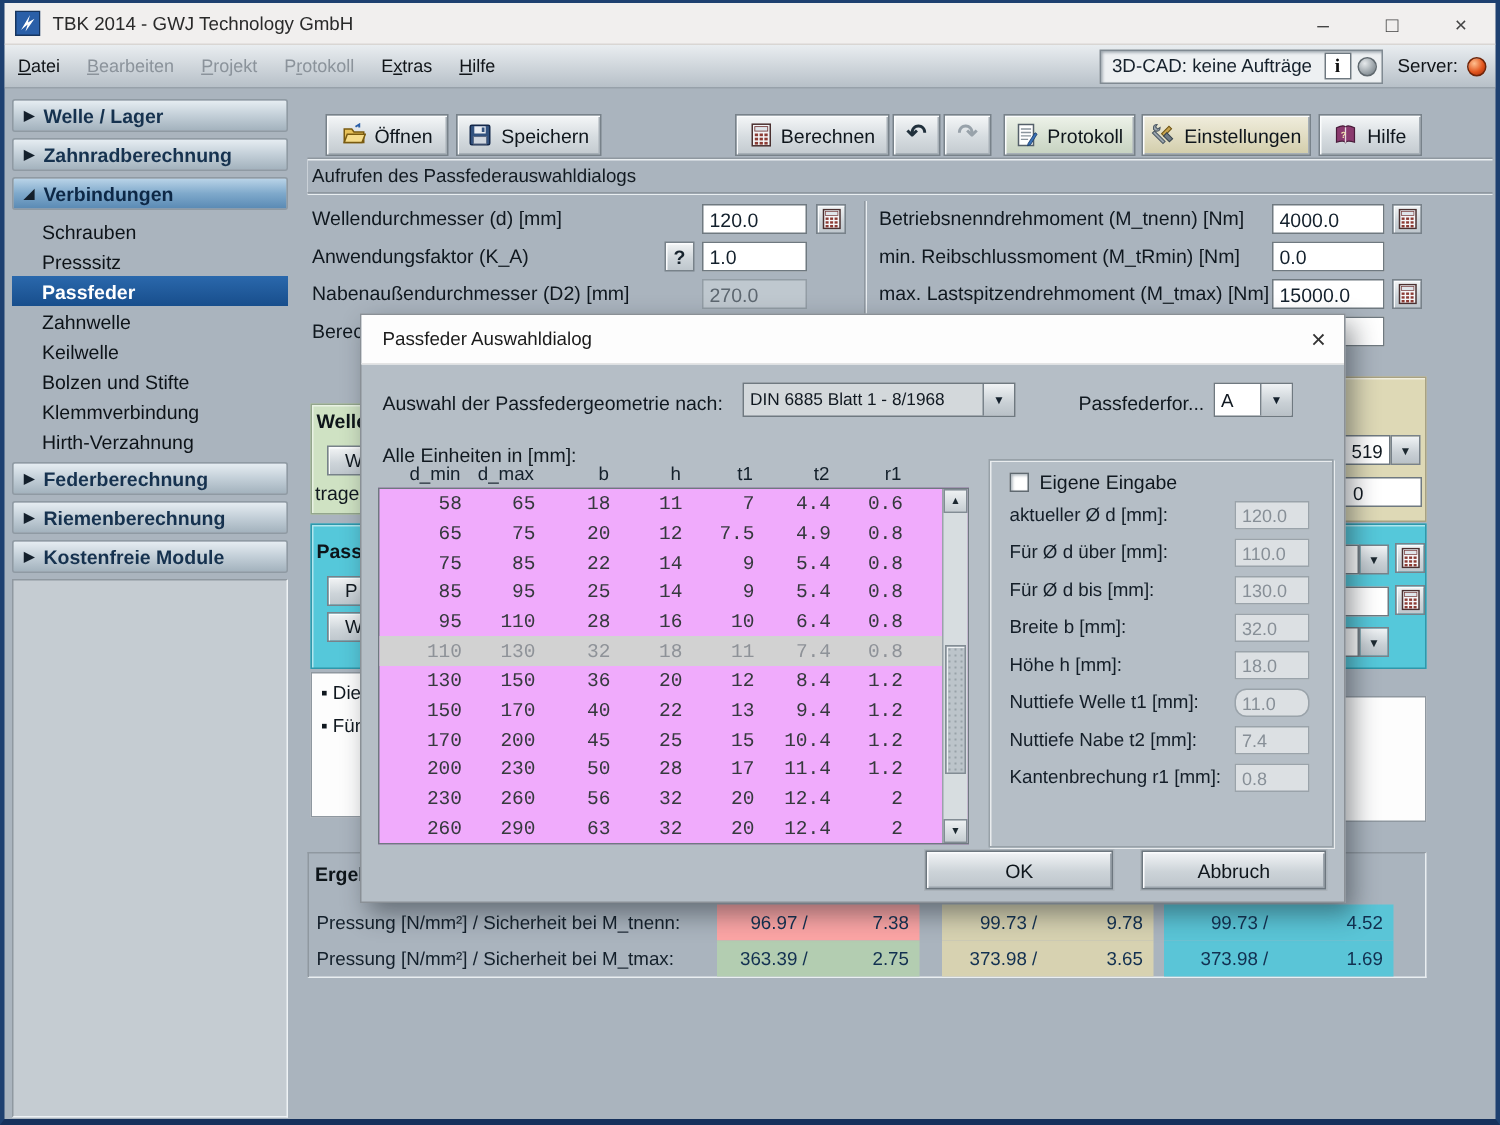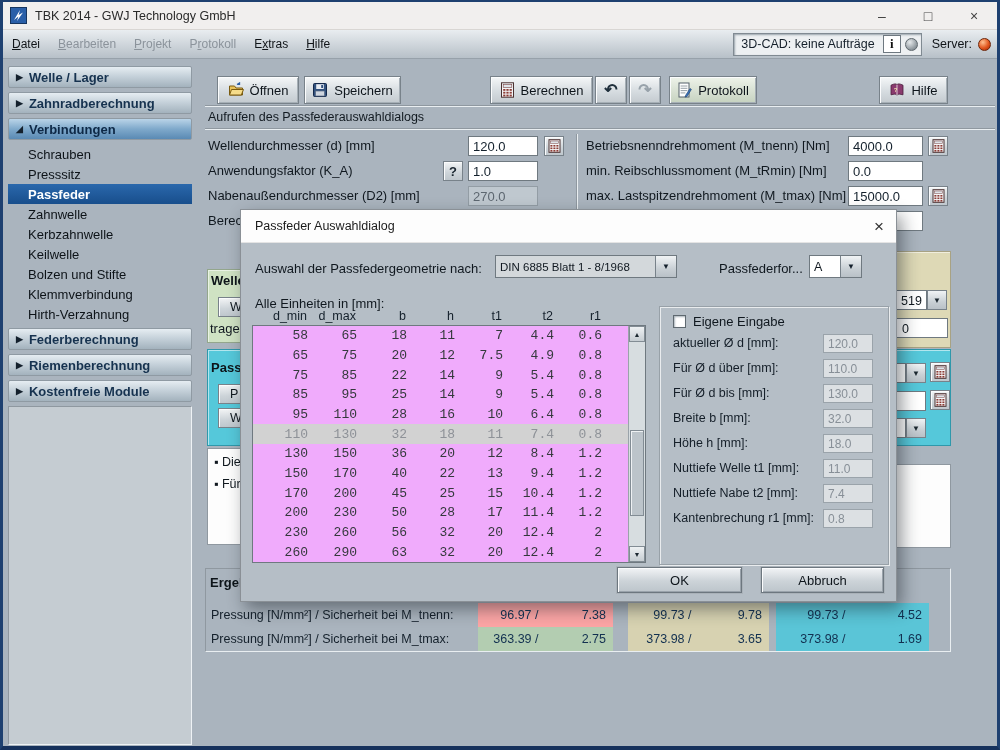--- a/index.html
+++ b/index.html
@@ -154,21 +154,20 @@
       </div>
       <div class="side-header expanded">
         <span class="tri">◢</span>
         <span>Verbindungen</span>
       </div>
       <div class="side-items">
         <div class="side-item">Schrauben</div>
         <div class="side-item">Presssitz</div>
         <div class="side-item selected">Passfeder</div>
         <div class="side-item">Zahnwelle</div>
-        <div class="side-item">Kerbzahnwelle</div>
         <div class="side-item">Keilwelle</div>
         <div class="side-item">Bolzen und Stifte</div>
         <div class="side-item">Klemmverbindung</div>
         <div class="side-item">Hirth-Verzahnung</div>
       </div>
       <div class="side-header">
         <span class="tri">▶</span>
         <span>Federberechnung</span>
       </div>
       <div class="side-header">
@@ -228,20 +227,29 @@
         <rect x="2" y="1" width="10" height="14" fill="#fff" stroke="#55606a"></rect>
         <g stroke="#8a949c" stroke-width="0.9">
           <line x1="3.6" y1="4" x2="10.4" y2="4"></line>
           <line x1="3.6" y1="6.3" x2="10.4" y2="6.3"></line>
           <line x1="3.6" y1="8.6" x2="10.4" y2="8.6"></line>
           <line x1="3.6" y1="10.9" x2="8.4" y2="10.9"></line>
         </g>
         <path d="M8.5 13.5 L13 6.5 l1.4 0.9 L10 14.5 l-2 0.6 z" fill="#3a72b8" stroke="#1c3f6e" stroke-width="0.6"></path>
       </svg>
     <span>Protokoll</span>
+  </div>
+  <div class="tbtn tint-sand" style="left:758px;width:113px;">
+    <svg width="16" height="16" viewBox="0 0 16 16">
+        <path d="M2 3 q0 -2 2.4 -2 l-1 1.6 1.4 1.4 1.6 -1 q0 2.4 -2 2.4 l-1 0 L2 4.2 z" fill="#9aa5ae" stroke="#4e5a64" stroke-width="0.7"></path>
+        <rect x="4.5" y="4.5" width="2" height="10" transform="rotate(-45 5.5 9.5)" fill="#9aa5ae" stroke="#4e5a64" stroke-width="0.7"></rect>
+        <rect x="9.5" y="2" width="2.4" height="7" transform="rotate(45 10.7 5.5)" fill="#c7a34e" stroke="#6e5414" stroke-width="0.7"></rect>
+        <rect x="9" y="8" width="5.5" height="3" transform="rotate(45 11.7 9.5)" fill="#6e7a84" stroke="#38444e" stroke-width="0.7"></rect>
+      </svg>
+    <span>Einstellungen</span>
   </div>
   <div class="tbtn" style="left:876px;width:69px;">
     <svg width="16" height="16" viewBox="0 0 16 16">
         <path d="M2 3.2 q5 -2.4 6 -0.4 q1 -2 6 0.4 v9.6 q-5 -1.6 -6 0.2 q-1 -1.8 -6 -0.2 z" fill="#8a3a6e" stroke="#481c3a" stroke-width="0.8"></path>
         <line x1="8" y1="2.8" x2="8" y2="13.2" stroke="#e8d8e2" stroke-width="0.9"></line>
         <text x="4.8" y="10" font-size="6" fill="#f2e2b0" font-weight="bold">?</text>
       </svg>
     <span>Hilfe</span>
   </div>
 
@@ -582,21 +590,21 @@
           <div class="gb-input" style="top: 27px;">120.0</div>
           <span class="gb-label" style="top: 54px;">Für Ø d über [mm]:</span>
           <div class="gb-input" style="top: 52px;">110.0</div>
           <span class="gb-label" style="top: 79px;">Für Ø d bis [mm]:</span>
           <div class="gb-input" style="top: 77px;">130.0</div>
           <span class="gb-label" style="top: 104px;">Breite b [mm]:</span>
           <div class="gb-input" style="top: 102px;">32.0</div>
           <span class="gb-label" style="top: 129px;">Höhe h [mm]:</span>
           <div class="gb-input" style="top: 127px;">18.0</div>
           <span class="gb-label" style="top: 154px;">Nuttiefe Welle t1 [mm]:</span>
-          <div class="gb-input" style="top: 152px;">11.0</div>
+          <div class="gb-input" style="top: 152px; border-radius: 8px;">11.0</div>
           <span class="gb-label" style="top: 179px;">Nuttiefe Nabe t2 [mm]:</span>
           <div class="gb-input" style="top: 177px;">7.4</div>
           <span class="gb-label" style="top: 204px;">Kantenbrechung r1 [mm]:</span>
           <div class="gb-input" style="top: 202px;">0.8</div>
         </div>
     </div>
 
     <div class="dlg-btn" style="left:376px;width:125px;">OK</div>
     <div class="dlg-btn" style="left:520px;width:123px;">Abbruch</div>
   </div>

